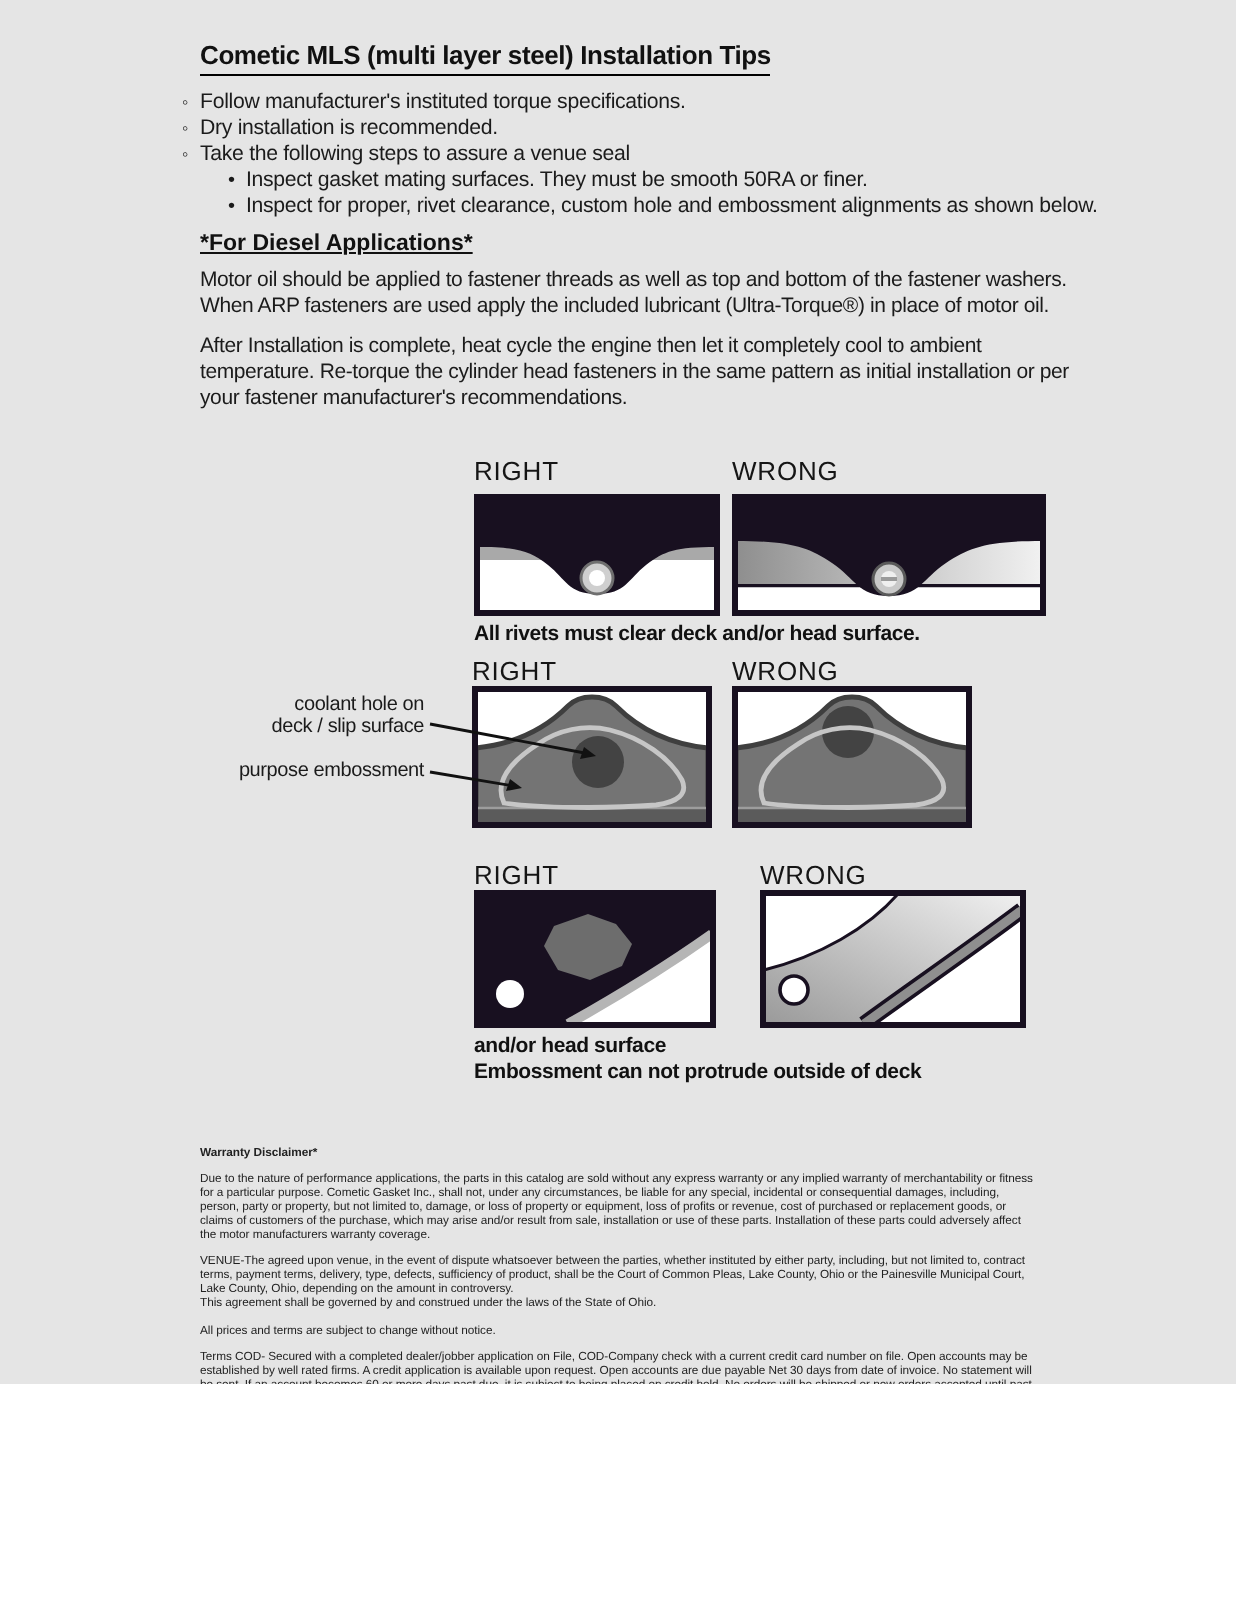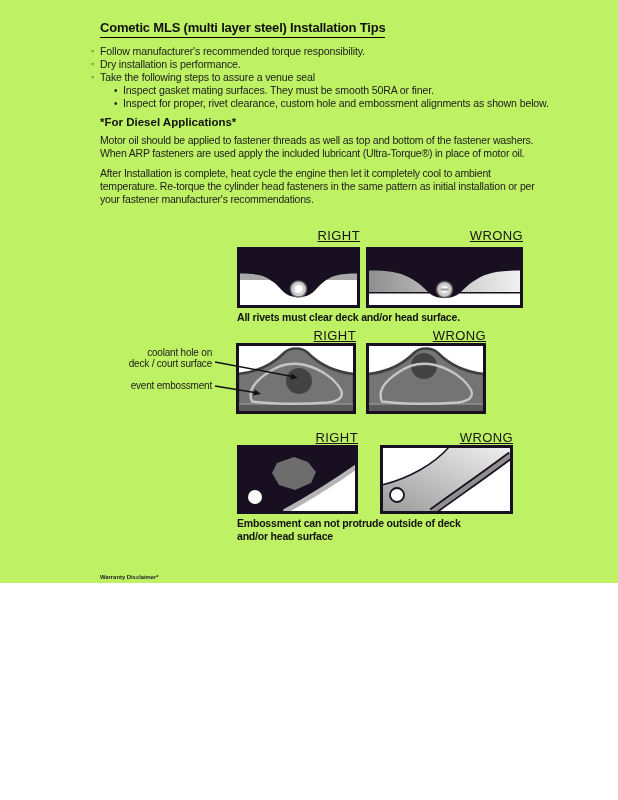--- a/index.html
+++ b/index.html
@@ -1,44 +1,44 @@
 <!DOCTYPE html>
 <html><head>
 <meta charset="utf-8">
 <style>
   html,body{margin:0;padding:0;background:#ffffff;}
   .page{
     position:relative;
-    width:618px;height:583px;
-    background:#bef264;
+    width:618px;height:692px;
+    background:#e5e5e5;
     font-family:"Liberation Sans", sans-serif;
     color:#1c1c1c;
     overflow:hidden;
   }
   .abs{position:absolute;}
   
   .title{
     left:100px;top:20px;
     font-size:13px;font-weight:bold;letter-spacing:-0.2px;
     border-bottom:1.6px solid #000;padding-bottom:2px;color:#111;
   }
   
   .bullets{left:91px;top:45px;width:470px;font-size:10.6px;letter-spacing:-0.15px;line-height:13px;color:#1b1b1b;}
   .b-row{display:flex;}
   .b-marker{width:9px;font-size:9px;line-height:13px;flex:0 0 9px;}
   .b-row.sub{padding-left:23px;}
   .b-marker.dot{font-size:10px;}
   
-  .diesel-head{left:100px;top:116px;font-size:11.5px;font-weight:bold;color:#111;}
+  .diesel-head{left:100px;top:116px;font-size:11.5px;font-weight:bold;color:#111;text-decoration:underline;}
   .para{left:100px;width:446px;font-size:10.5px;line-height:13.2px;letter-spacing:-0.2px;color:#1b1b1b;}
   .p1{top:134px;}
   .p2{top:167px;}
   .p3{top:206px;}
   
-  .dlabel{font-size:13px;letter-spacing:0.4px;color:#151515;text-align:right;text-decoration:underline;}
+  .dlabel{font-size:13px;letter-spacing:0.4px;color:#151515;text-align:left;}
   
   .caption{font-size:10.5px;font-weight:bold;letter-spacing:-0.2px;line-height:13px;color:#111;}
   
   .dbox{line-height:0;}
   
   .anno{font-size:10px;letter-spacing:-0.2px;color:#1b1b1b;text-align:right;width:110px;}
   
   .legal{left:100px;top:574px;width:419px;font-size:5.9px;line-height:6.9px;letter-spacing:-0.02px;color:#222;}
   .legal .lh{font-weight:bold;margin:0 0 6.5px 0;}
   .legal p{margin:0 0 6.5px 0;}
@@ -49,25 +49,25 @@
 </head>
 <body>
 
 <div class="page">
 
   <div class="abs title">Cometic MLS (multi layer steel) Installation Tips</div>
 
   <div class="abs bullets">
     <div class="b-row">
       <span class="b-marker">◦</span>
-      <span>Follow manufacturer's recommended torque responsibility.</span>
+      <span>Follow manufacturer's instituted torque specifications.</span>
     </div>
     <div class="b-row">
       <span class="b-marker">◦</span>
-      <span>Dry installation is performance.</span>
+      <span>Dry installation is recommended.</span>
     </div>
     <div class="b-row">
       <span class="b-marker">◦</span>
       <span>Take the following steps to assure a venue seal</span>
     </div>
     <div class="b-row sub">
       <span class="b-marker dot">•</span>
       <span>Inspect gasket mating surfaces.  They must be smooth 50RA or finer.</span>
     </div>
     <div class="b-row sub">
@@ -114,24 +114,24 @@
     </svg>
   </div>
 
   <div class="abs caption" style="left:237px;top:311px;">All rivets must clear deck and/or head surface.</div>
 
   <div class="abs dlabel" style="left:236px;top:328px;width:120px;">RIGHT</div>
   <div class="abs dlabel" style="left:366px;top:328px;width:120px;">WRONG</div>
 
   <div class="abs anno" style="left:102px;top:347px;text-align:right;">
     <div>coolant hole on</div>
-    <div>deck / court surface</div>
+    <div>deck / slip surface</div>
   </div>
   <div class="abs anno" style="left:102px;top:380px;">
-    <div>event embossment</div>
+    <div>purpose embossment</div>
   </div>
 
   <svg class="abs" style="left:105px;top:340px;z-index:5;" width="210" height="80" viewBox="0 0 210 80">
     <line x1="110" y1="22" x2="190" y2="37" stroke="#111" stroke-width="1.4"></line>
     <polygon points="193,38 185,39.5 187,33.5" fill="#111"></polygon>
     <line x1="110" y1="46" x2="152" y2="53" stroke="#111" stroke-width="1.4"></line>
     <polygon points="156,54 148,55.5 150,49.5" fill="#111"></polygon>
   </svg>
 
   <div class="abs dbox" style="left:236px;top:343px;">
@@ -184,22 +184,22 @@
       <rect width="133" height="69" fill="#ffffff"></rect>
       <path d="M2,40 C30,33 54,19 69,2 H131 V12 C104,32 79,49 54,67 L2,67 Z" fill="url(#deckGrad3)" stroke="#181020" stroke-width="1.5"></path>
       <path d="M131,10 C103,31 78,48 52,67" stroke="#181020" stroke-width="8" fill="none"></path>
       <path d="M131,10 C103,31 78,48 52,67" stroke="#8f8f8f" stroke-width="4.5" fill="none"></path>
       <circle cx="17" cy="50" r="7" fill="#ffffff" stroke="#181020" stroke-width="1.8"></circle>
       <rect x="1.5" y="1.5" width="130" height="66" fill="none" stroke="#181020" stroke-width="3"></rect>
     </svg>
   </div>
 
   <div class="abs caption" style="left:237px;top:517px;width:260px;">
+    <div>and/or head surface</div>
     <div>Embossment can not protrude outside of deck</div>
-    <div>and/or head surface</div>
   </div>
 
   <div class="abs legal">
     <div class="lh">Warranty Disclaimer*</div>
     <p>Due to the nature of performance applications, the parts in this catalog are sold without any express warranty or any implied warranty of merchantability or fitness for a particular purpose.  Cometic Gasket Inc., shall not, under any circumstances, be liable for any special, incidental or consequential damages, including, person, party or property, but not limited to, damage, or loss of property or equipment, loss of profits or revenue, cost of purchased or replacement goods, or claims of customers of the purchase, which may arise and/or result from sale, installation or use of these parts.  Installation of these parts could adversely affect the motor manufacturers warranty coverage.</p>
     <p class="tight">VENUE-The agreed upon venue, in the event of dispute whatsoever between the parties, whether instituted by either party, including, but not limited to, contract terms, payment terms, delivery, type, defects, sufficiency of product, shall be the Court of Common Pleas, Lake County, Ohio or the Painesville Municipal Court, Lake County, Ohio, depending on the amount in controversy.</p>
     <p>This agreement shall be governed by and construed under the laws of the State of Ohio.</p>
     <p>All prices and terms are subject to change without notice.</p>
     <p>Terms COD- Secured with a completed dealer/jobber application on File, COD-Company check with a current credit card number on file.  Open accounts may be established by well rated firms.  A credit application is available upon request.  Open accounts are due payable Net 30 days from date of invoice.  No statement will be sent.  If an account becomes 60 or more days past due, it is subject to being placed on credit hold.  No orders will be shipped or new orders accepted until past due balance is paid.  If an account becomes 90 or more days past due, it is subject to being placed for collections.  All costs of collection are the responsibility of the customer, including attorney fees, court costs, and other expenses of litigation.</p>
     <p>Returns- Authorized (RGA) must be obtained in advance on all returns.  A packing slip or invoice number must accompany the merchandise.  No returns after 30 days from invoice date.  All returns are subject to a 25% restocking charge.  All custom designed and custom manufactured gaskets are non-returnable.</p>

